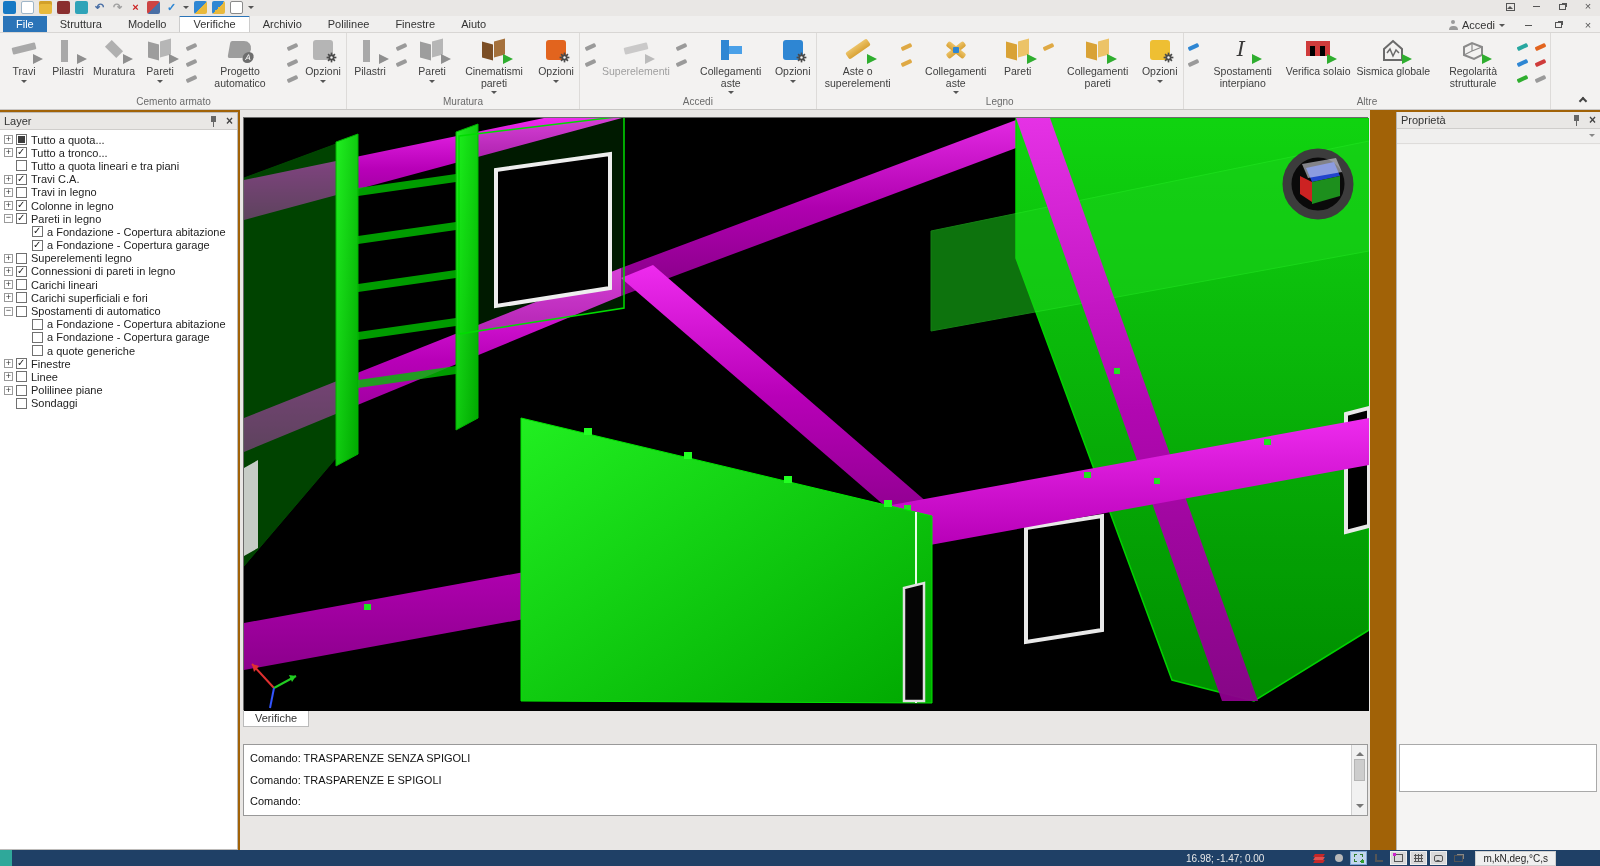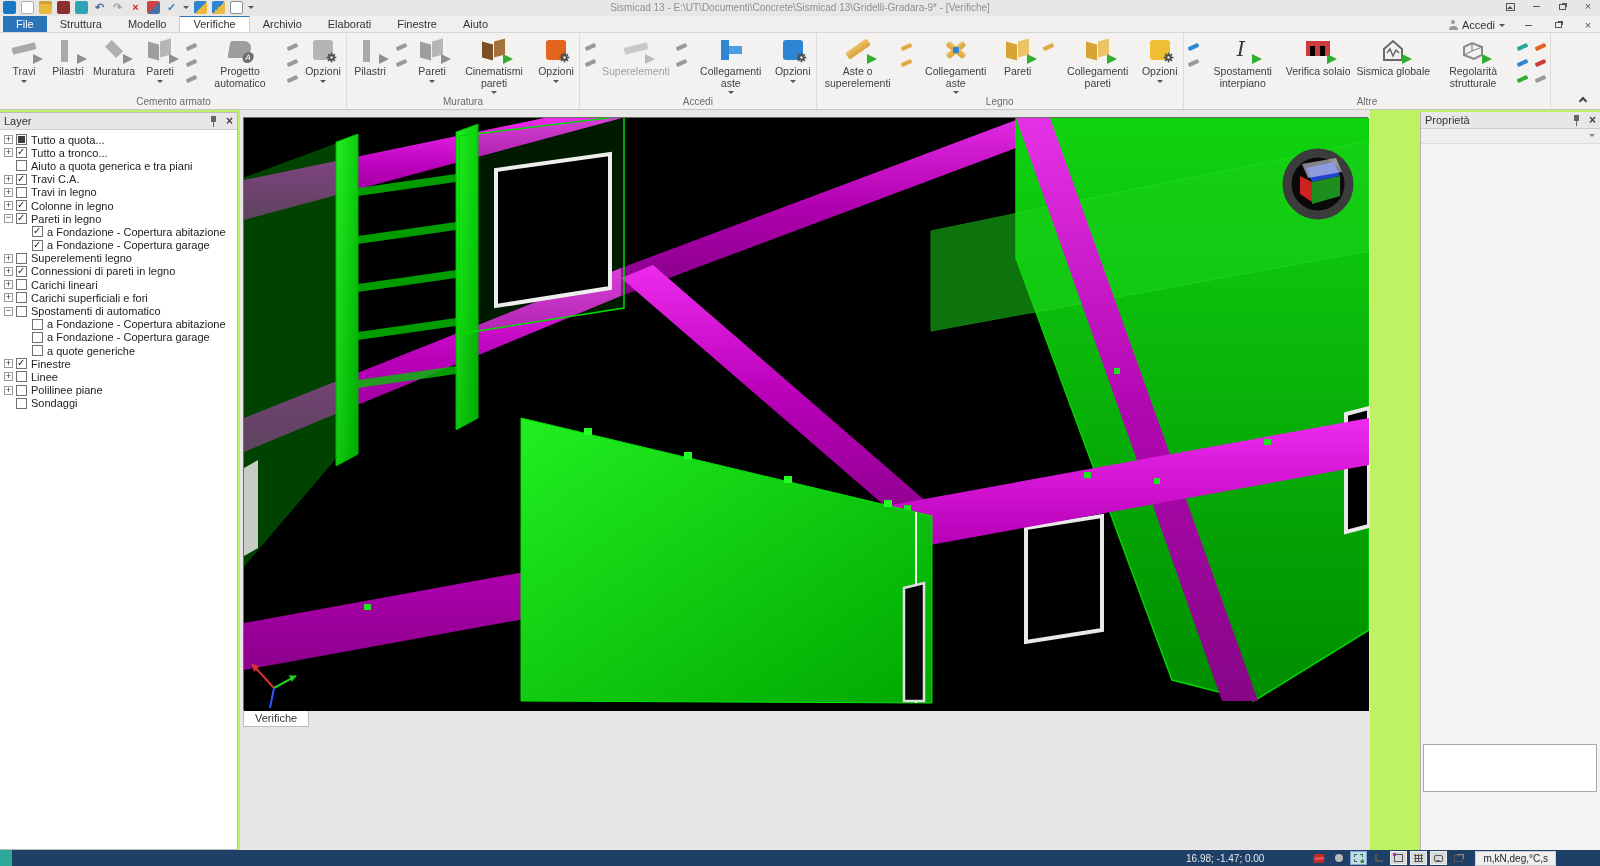--- a/index.html
+++ b/index.html
@@ -93,21 +93,21 @@
   .ministack{display:flex;flex-direction:column;gap:4px;justify-content:flex-start;padding:6px 2px 0 2px}
   .minigrid{display:grid;grid-template-columns:14px 14px;gap:4px 4px;padding:6px 2px 0 2px}
   .mini{width:14px;height:12px;position:relative}
   .mb{display:block;width:11px;height:4px;border-radius:1px;transform:rotate(-25deg);margin:4px auto 0}
   .mb.g{background:#9a9a9a}.mb.b{background:#2e86d3}.mb.o{background:#e2641e}.mb.gr{background:#2fae2f}.mb.r{background:#cf3b3b}.mb.t{background:#27a7a0}.mb.y{background:#dfa944}
   .collapse-btn{position:absolute;right:10px;bottom:5px;width:14px;height:10px;display:flex;align-items:center;justify-content:center}
   .collapse-btn i{width:6px;height:6px;border-left:2px solid #444;border-top:2px solid #444;transform:rotate(45deg);margin-top:3px}
   .rsep{width:1px;background:#dddbd9;margin:4px 1px}
 
   
-  .workspace{position:relative;flex:1;background:#bef264;overflow:hidden}
+  .workspace{position:relative;flex:1;background:#a16207;overflow:hidden}
   .panel-head{height:17px;background:#e9e7e5;display:flex;align-items:center;padding:0 4px;border-bottom:1px solid #cfcdcb;font-size:11px;color:#333}
   .panel-head .ph-title{flex:1}
   .pinic{width:10px;height:12px;position:relative;margin-right:7px}
   .pinic::before{content:"";position:absolute;left:2px;top:1px;width:5px;height:6px;background:#666}
   .pinic::after{content:"";position:absolute;left:4px;top:7px;width:1px;height:5px;background:#666}
   .closex{color:#444;font-size:12px;font-weight:bold;line-height:12px}
 
   .layer-panel{position:absolute;left:0;top:2px;bottom:0;width:238px;background:#fff;border:1px solid #bdbbb9;border-left:none}
   .tree{padding:3px 2px 0 2px;overflow:hidden}
   .trow{display:flex;align-items:center;height:13.2px}
@@ -130,21 +130,21 @@
   .vtab{background:#fff;border:1px solid #bbb;border-top:none;padding:2px 11px 2px;font-size:11px;color:#333}
   .cmdwrap{position:relative;margin:15px 0 0 3px;width:1125px;height:72px;background:#fff;border:1px solid #999}
   .cmdlog{position:absolute;left:0;top:0;right:16px;bottom:0;padding:3px 6px;overflow:hidden}
   .cmdline{font-size:11px;color:#111;line-height:21.5px;white-space:nowrap}
   .vscroll{position:absolute;right:0;top:0;bottom:0;width:16px;background:#f1f1f1;border-left:1px solid #d0d0d0;display:flex;flex-direction:column;align-items:center;justify-content:space-between;padding:2px 0}
   .sarr{width:0;height:0;border:4px solid transparent}
   .sarr.up{border-bottom-color:#777;margin-top:1px}
   .sarr.down{border-top-color:#777;margin-bottom:1px}
   .sthumb{position:absolute;top:14px;left:2px;width:11px;height:22px;background:#cdcdcd;border:1px solid #b5b5b5}
 
-  .props-panel{position:absolute;right:0;top:2px;bottom:0;width:180px;background:#f3f2f1;border-left:1px solid #b5b5b5}
+  .props-panel{position:absolute;right:0;top:2px;bottom:0;width:204px;background:#f3f2f1;border-left:1px solid #b5b5b5}
   .props-combo{height:15px;background:#f0efee;border-bottom:1px solid #dedcda;position:relative}
   .props-combo::after{content:"";position:absolute;right:5px;top:5px;width:0;height:0;border:3px solid transparent;border-top-color:#888}
   .props-empty{position:absolute;left:0;right:0;top:33px;bottom:0;background:#f5f4f3}
   .props-lower{position:absolute;left:2px;right:3px;top:632px;height:48px;background:#fff;border:1px solid #a9a9a9}
 
   
   .notesbar{height:18px;background:#e9e7e5;border-top:1px solid #c6c4c2;display:flex;align-items:center;gap:7px;padding-left:4px;flex:0 0 auto}
   .nic{display:flex;align-items:center;gap:1px}
   .nic::after{content:"!";color:#cc2222;font-weight:bold;font-size:10px}
   .nsq{width:10px;height:9px;background:#3a3a3a;display:block}
@@ -214,21 +214,20 @@
       <span class="q redo">↷</span>
       <span class="q del">×</span>
       <span class="q dual"></span>
       <span class="q chk">✓</span>
       <span class="ddt"></span>
       <span class="q by"></span>
       <span class="q by"></span>
       <span class="q box"></span>
       <span class="ddt"></span>
     </div>
-    <div class="title-text">Sismicad 13 - E:\UT\Documenti\Concrete\Sismicad 13\Gridelli-Gradara-9* - [Verifiche]</div>
     <div class="win1">
       <span class="wb">
           <span class="w-upbox">
             <i></i>
           </span>
         </span>
       <span class="wb">
           <span class="w-minbar"></span>
         </span>
       <span class="wb">
@@ -244,21 +243,21 @@
         <div class="mtab file"><span>File</span></div>
 
         <div class="mtab"><span>Struttura</span></div>
 
         <div class="mtab"><span>Modello</span></div>
 
         <div class="mtab active"><span>Verifiche</span></div>
 
         <div class="mtab"><span>Archivio</span></div>
 
-        <div class="mtab"><span>Elaborati</span></div>
+        <div class="mtab"><span>Polilinee</span></div>
 
         <div class="mtab"><span>Finestre</span></div>
 
         <div class="mtab"><span>Aiuto</span></div>
       </div>
     <div class="menubar-right">
       <span class="accedi">
         <span class="person"></span>
         <span>Accedi</span>
         <span class="ddt"></span>
@@ -621,21 +620,21 @@
             <span class="tind lvl0"></span>
             <span class="texp plus"></span>
             <span class="tcb checked"></span>
             <span class="tlabel">Tutto a tronco...</span>
           </div>
 
           <div class="trow">
             <span class="tind lvl0"></span>
             <span class="texp noexp"></span>
             <span class="tcb unchecked"></span>
-            <span class="tlabel">Aiuto a quota generica e tra piani</span>
+            <span class="tlabel">Tutto a quota lineari e tra piani</span>
           </div>
 
           <div class="trow">
             <span class="tind lvl0"></span>
             <span class="texp plus"></span>
             <span class="tcb checked"></span>
             <span class="tlabel">Travi C.A.</span>
           </div>
 
           <div class="trow">
@@ -841,20 +840,35 @@
             <polygon points="22,22 50,16 56,30 28,36" fill="#2244cc"></polygon>
             <polygon points="16,30 28,36 28,56 16,48" fill="#cc2222"></polygon>
             <polygon points="28,36 56,30 56,50 28,58" fill="#1d8f1d"></polygon>
             <polygon points="18,18 52,12 58,26 24,32" fill="#e6e6f0" opacity="0.55"></polygon>
           </g>
         </svg>
       </div>
       <div class="vtabs">
         <span class="vtab">Verifiche</span>
       </div>
+      <div class="cmdwrap">
+        <div class="cmdlog">
+
+            <div class="cmdline">Comando: TRASPARENZE SENZA SPIGOLI</div>
+
+            <div class="cmdline">Comando: TRASPARENZE E SPIGOLI</div>
+
+            <div class="cmdline">Comando:</div>
+          </div>
+        <div class="vscroll">
+          <span class="sarr up"></span>
+          <span class="sthumb"></span>
+          <span class="sarr down"></span>
+        </div>
+      </div>
     </main>
 
     <aside class="props-panel">
       <div class="panel-head">
         <span class="ph-title">Proprietà</span>
         <span class="pinic"></span>
         <span class="closex">×</span>
       </div>
       <div class="props-combo"></div>
       <div class="props-empty"></div>

